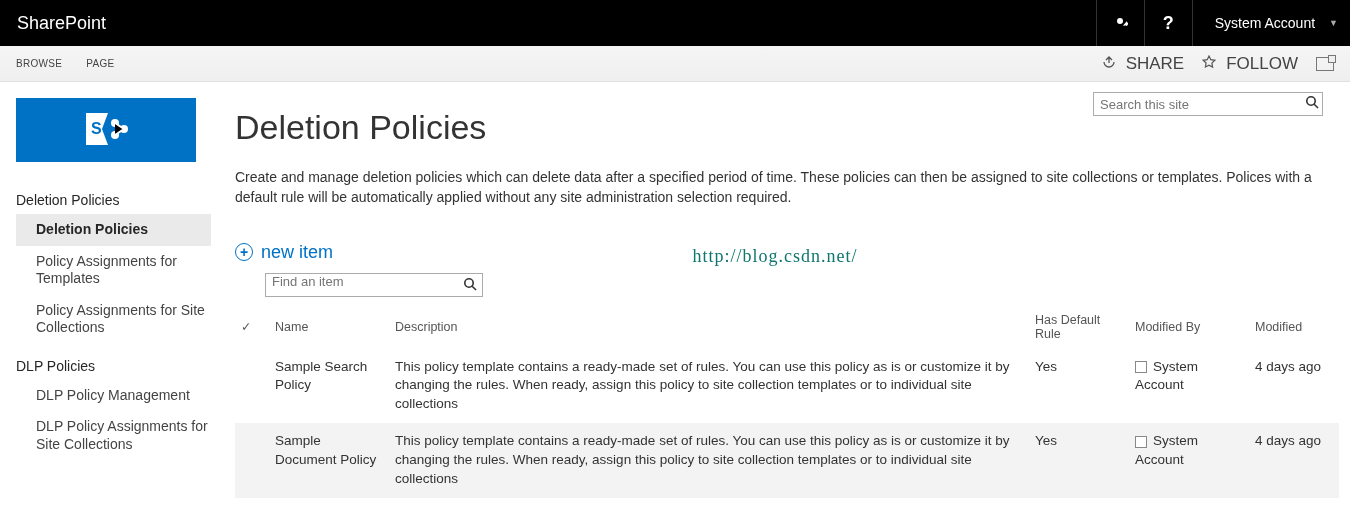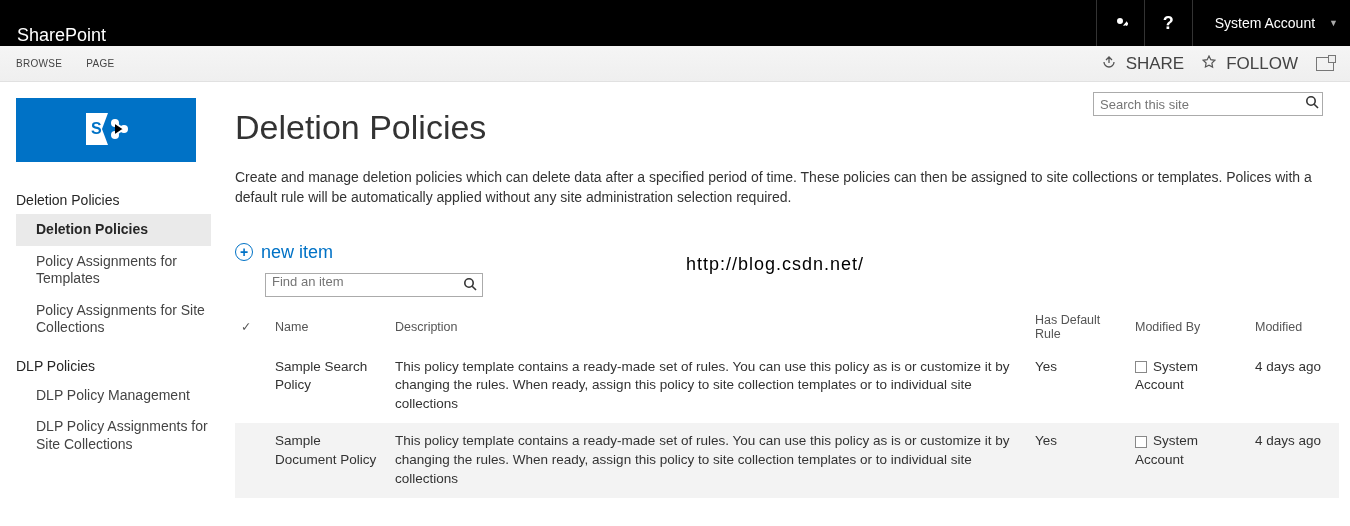--- a/index.html
+++ b/index.html
@@ -1,18 +1,18 @@
 <!DOCTYPE html>
 <html><head>
 <meta charset="utf-8">
 <style>
 * { margin:0; padding:0; box-sizing:border-box; }
 body { font-family:"Segoe UI","Segoe",Tahoma,Helvetica,Arial,sans-serif; font-size:13px; color:#444; background:#fff; width:1350px; }
 
-.suite-bar { height:46px; background:#000; color:#fff; display:flex; align-items:flex-end; }
+.suite-bar { height:46px; background:#000; color:#fff; display:flex; align-items:center; }
 .suite-title { font-size:18px; padding-left:17px; }
 .suite-spacer { flex:1; }
 .suite-btn { width:48px; height:46px; border-left:1px solid #333; display:flex; align-items:center; justify-content:center; cursor:pointer; font-size:16px; }
 .suite-user { border-left:1px solid #333; height:46px; display:flex; align-items:center; padding:0 12px 0 22px; font-size:14px; }
 .suite-user .caret { margin-left:14px; font-size:9px; color:#aaa; }
 
 .ribbon { height:36px; background:linear-gradient(#f5f5f5,#efefef); border-bottom:1px solid #e1e1e1; display:flex; align-items:center; padding:0 16px; }
 .ribbon-tab { font-size:10px; color:#444; letter-spacing:.3px; margin-right:24px; cursor:pointer; }
 .ribbon-spacer { flex:1; }
 .ribbon-action { font-size:17px; color:#444; display:flex; align-items:center; margin-left:18px; cursor:pointer; }
@@ -29,21 +29,21 @@
 .nav-item { font-size:14px; color:#444; padding:7px 0 7px 20px; cursor:pointer; line-height:1.25; }
 .nav-item.selected { background:#eaeaea; font-weight:600; color:#262626; }
 .nav-group { margin-bottom:8px; }
 
 .main { flex:1; padding-left:24px; position:relative; }
 .search-wrap { position:absolute; top:-6px; right:16px; }
 .search-box { width:230px; height:24px; border:1px solid #ababab; padding:2px 26px 2px 6px; font-size:13px; color:#888; background:#fff; }
 .search-go { position:absolute; right:4px; top:3px; cursor:pointer; }
 .page-title { font-size:34px; font-weight:200; color:#333; margin:10px 0 20px 0; }
 .page-desc { font-size:14px; color:#333; line-height:1.45; margin-bottom:34px; max-width:1100px; }
-.watermark { position:absolute; top:156px; left:50%; transform:translateX(-50%); color:#000000; font-size:18px; font-family:Liberation Sans, sans-serif; letter-spacing:1px; pointer-events:none; }
+.watermark { position:absolute; top:148px; left:50%; transform:translateX(-50%); color:#0f766e; font-size:18px; font-family:Liberation Serif, serif; letter-spacing:1px; pointer-events:none; }
 
 .new-item { display:flex; align-items:center; color:#0072c6; font-size:18px; cursor:pointer; margin-bottom:10px; }
 .new-item .plus { width:18px; height:18px; border:1.6px solid #0072c6; border-radius:50%; display:flex; align-items:center; justify-content:center; font-size:14px; margin-right:8px; font-weight:600; line-height:1; }
 
 .find-wrap { position:relative; display:inline-block; margin:0 0 8px 30px; }
 .find-box { width:218px; height:24px; border:1px solid #ababab; padding:2px 26px 8px 6px; font-size:13px; color:#888; background:#fff; }
 .find-go { position:absolute; right:6px; top:4px; cursor:pointer; }
 
 .list { width:100%; border-collapse:collapse; table-layout:fixed; }
 .list th { text-align:left; font-weight:400; font-size:12.5px; color:#555; padding:8px 6px; }

